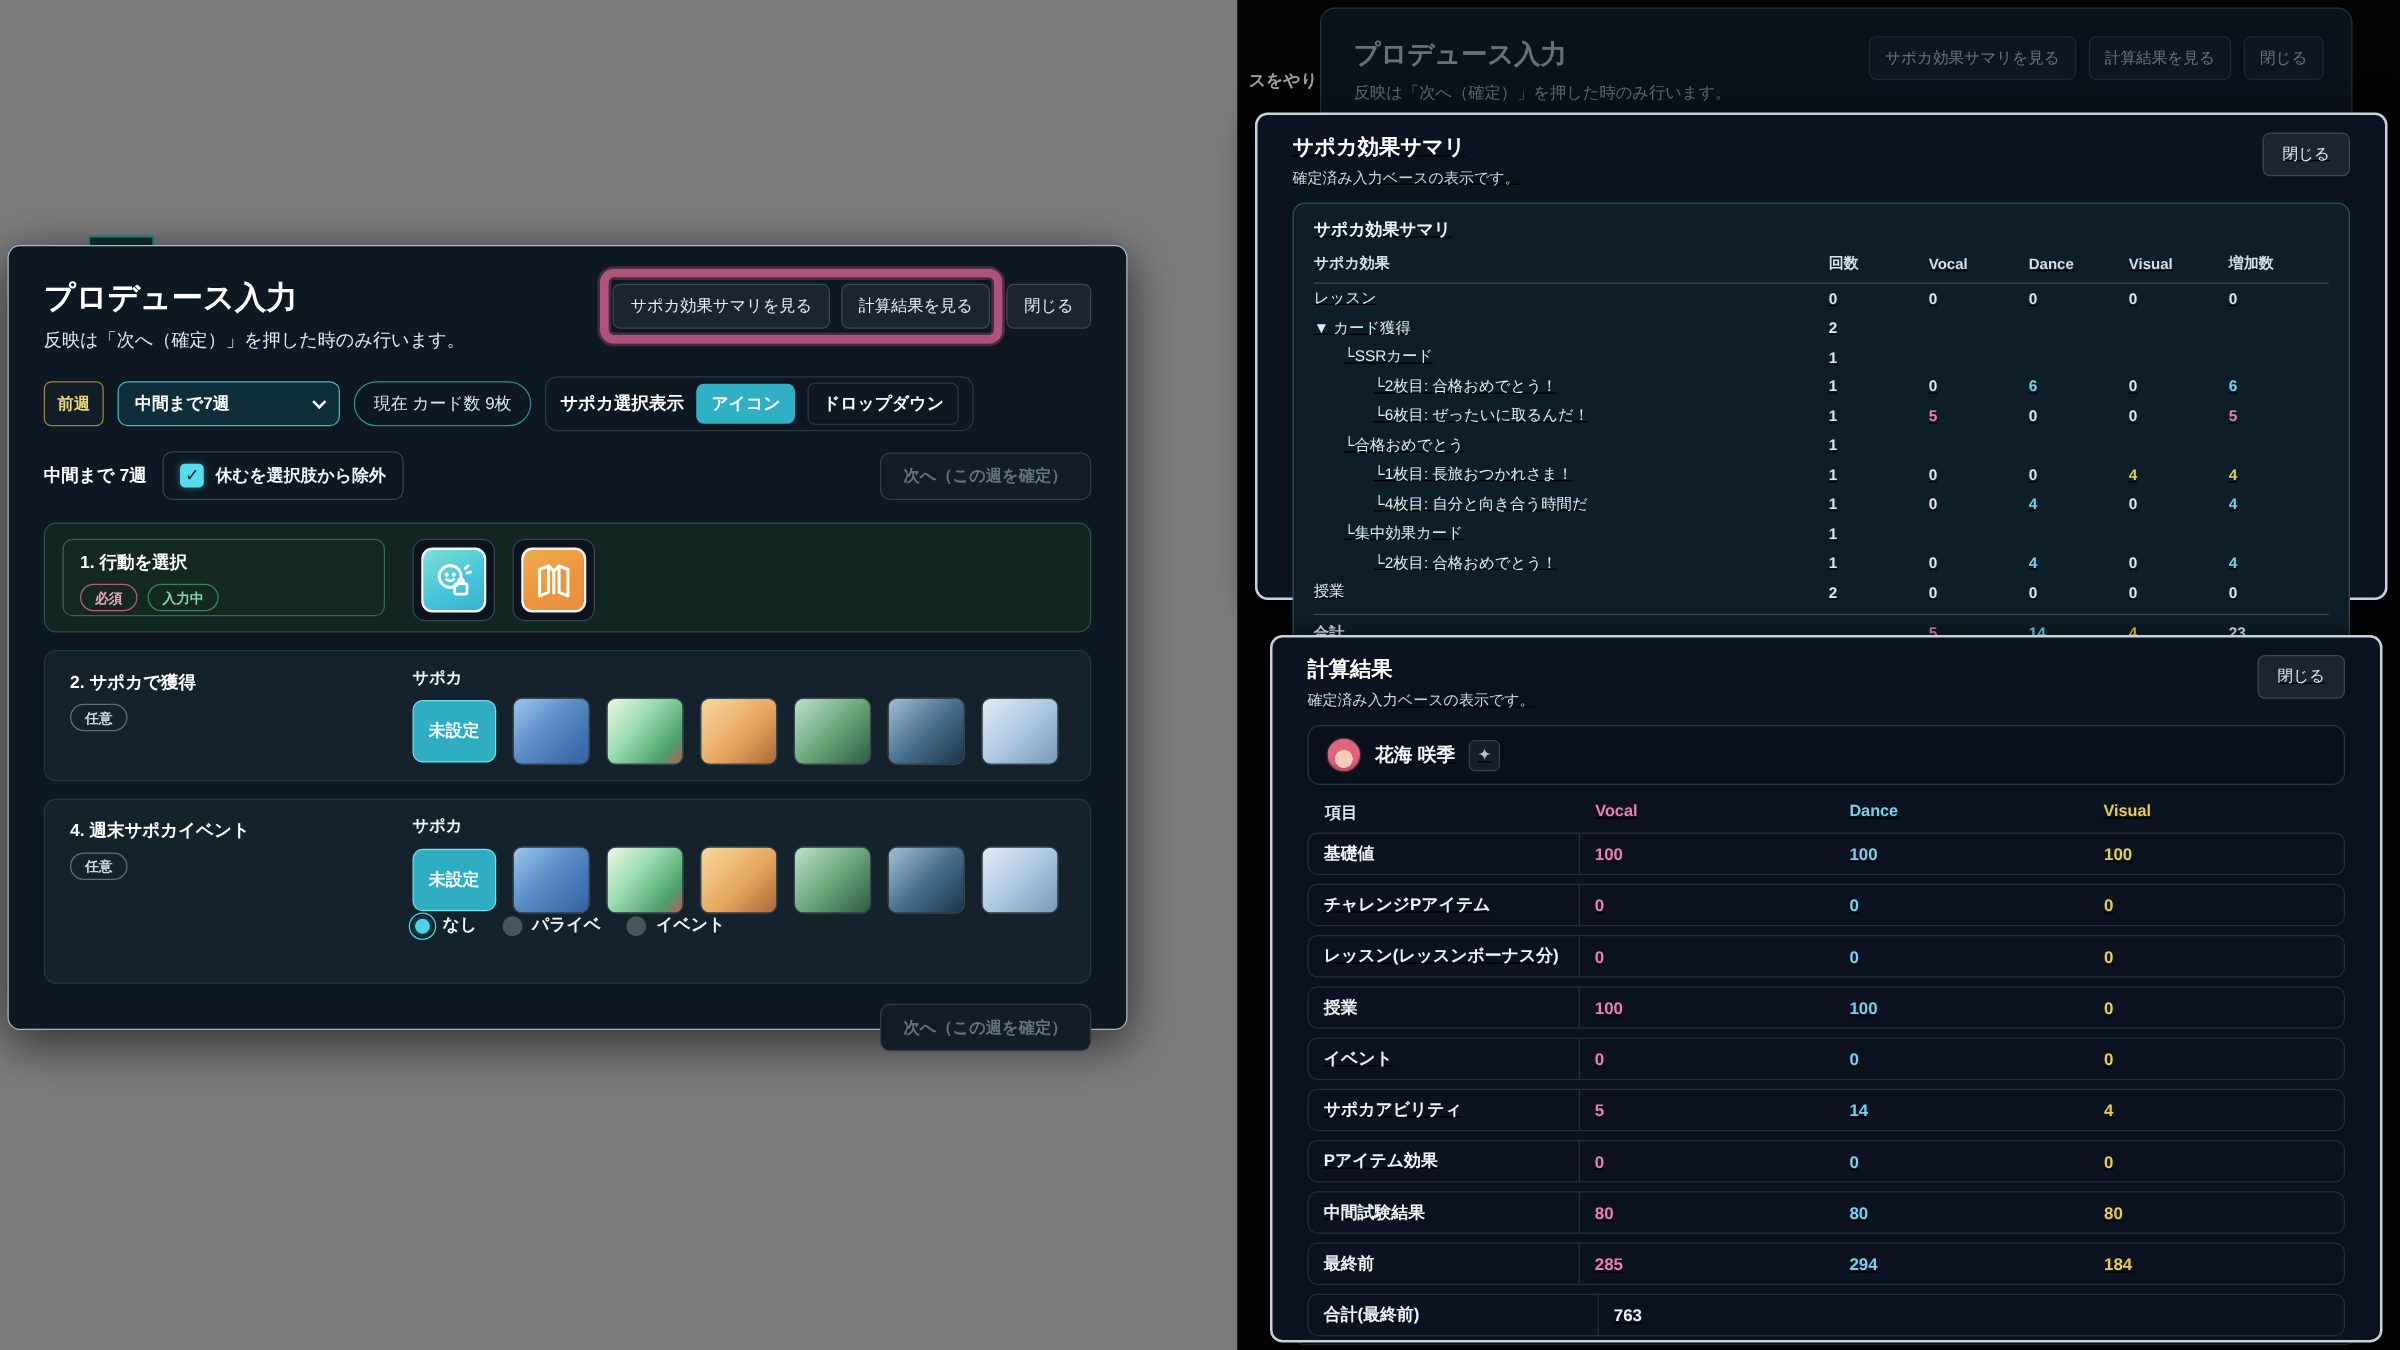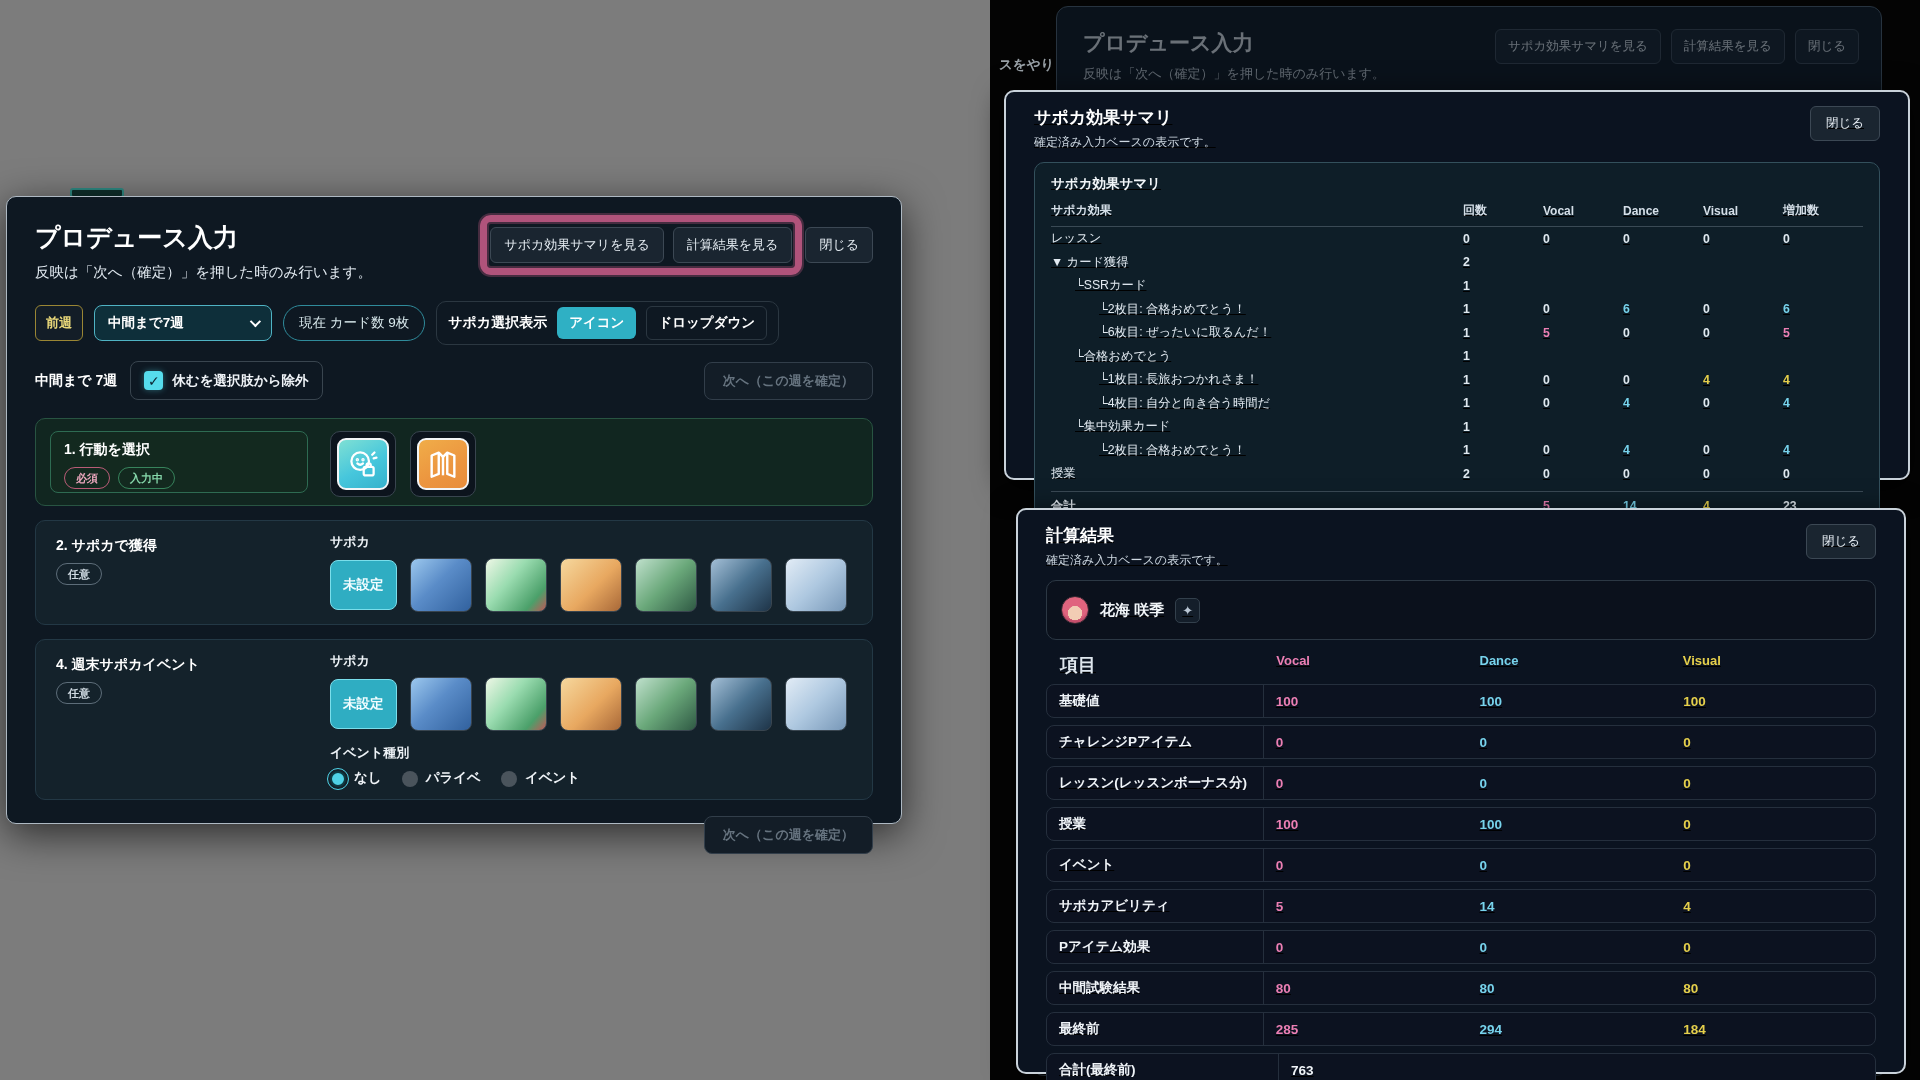--- a/index.html
+++ b/index.html
@@ -57,29 +57,29 @@
   .s-row { height:23.5px; }
   .s-label { flex:1; font-size:12.3px; color:#e2eaf1; white-space:nowrap; }
   .s-cell { width:80px; font-size:12.3px; font-weight:600; color:#dfe8ef; }
   .s-row.total { border-top:1px solid #3a4a55; margin-top:5px; height:30px; }
   .s-row.total .s-label, .s-row.total .s-cell { font-weight:bold; }
   .c-vocal { color:var(--vocal); } .c-dance { color:var(--dance); } .c-visual { color:var(--visual); }
 
   
   .results-panel { left:1016px; top:508px; width:890px; height:566px; }
   .char-card { margin-top:11px; border:1px solid #2c3844; border-radius:10px; background:#0b111c;
-               display:flex; align-items:center; gap:11px; padding:9px 14px; height:60px; }
+               display:flex; align-items:center; gap:11px; padding:9px 14px; height:48px; }
   .avatar { width:28px; height:28px; border-radius:50%;
             background:radial-gradient(circle at 50% 62%, #f2cdb4 0 34%, transparent 35%),
                        radial-gradient(circle at 50% 35%, #e0647e 0 58%, #c44f6c 70%); border:1px solid #3a2a33; }
   .char-name { font-size:15px; font-weight:bold; color:#f2f6f9; }
   .char-badge { width:25px; height:25px; border-radius:5px; background:#141e2a; border:1px solid #33404c;
                 display:flex; align-items:center; justify-content:center; color:#b9c6d4; font-size:13px; }
   .r-hrow { display:flex; margin-top:13px; padding:0 2px; }
-  .r-hlabel { width:232px; font-size:18px; font-weight:bold; color:#dfe7ee; padding-left:12px; }
+  .r-hlabel { width:232px; font-size:13px; font-weight:bold; color:#dfe7ee; padding-left:12px; }
   .r-hcell { width:218px; font-size:13px; font-weight:bold; padding-left:12px; }
   .r-row { display:flex; align-items:stretch; height:34px; margin-top:7px; border:1px solid #252f3d;
            border-radius:8px; background:#0c1220; overflow:hidden; }
   .r-label { width:232px; display:flex; align-items:center; padding-left:12px; font-size:13.5px;
              font-weight:bold; color:#f0f4f8; border-right:1px solid #252f3d; }
   .r-cell { width:218px; display:flex; align-items:center; padding-left:12px; font-size:13.5px; font-weight:600; }
   .c-plain { color:#f0f4f8; font-weight:bold; }
 
   
   .teal-sliver { left:70px; top:188px; width:54px; height:10px; border:2px solid #2f8b84; border-radius:3px;
@@ -512,21 +512,20 @@
         <button class="unset-btn">未設定</button>
         <div class="supoka-row">
             <div class="thumb th1"></div>
             <div class="thumb th2"></div>
             <div class="thumb th3"></div>
             <div class="thumb th4"></div>
             <div class="thumb th5"></div>
             <div class="thumb th6"></div>
           </div>
       </div>
-      <div class="etype-label">イベント種別</div>
       <div class="radio-row">
           <div class="radio-opt">
             <div class="radio on"></div>
             <div class="radio-label">なし</div>
           </div>
           <div class="radio-opt">
             <div class="radio"></div>
             <div class="radio-label">パライベ</div>
           </div>
           <div class="radio-opt">

